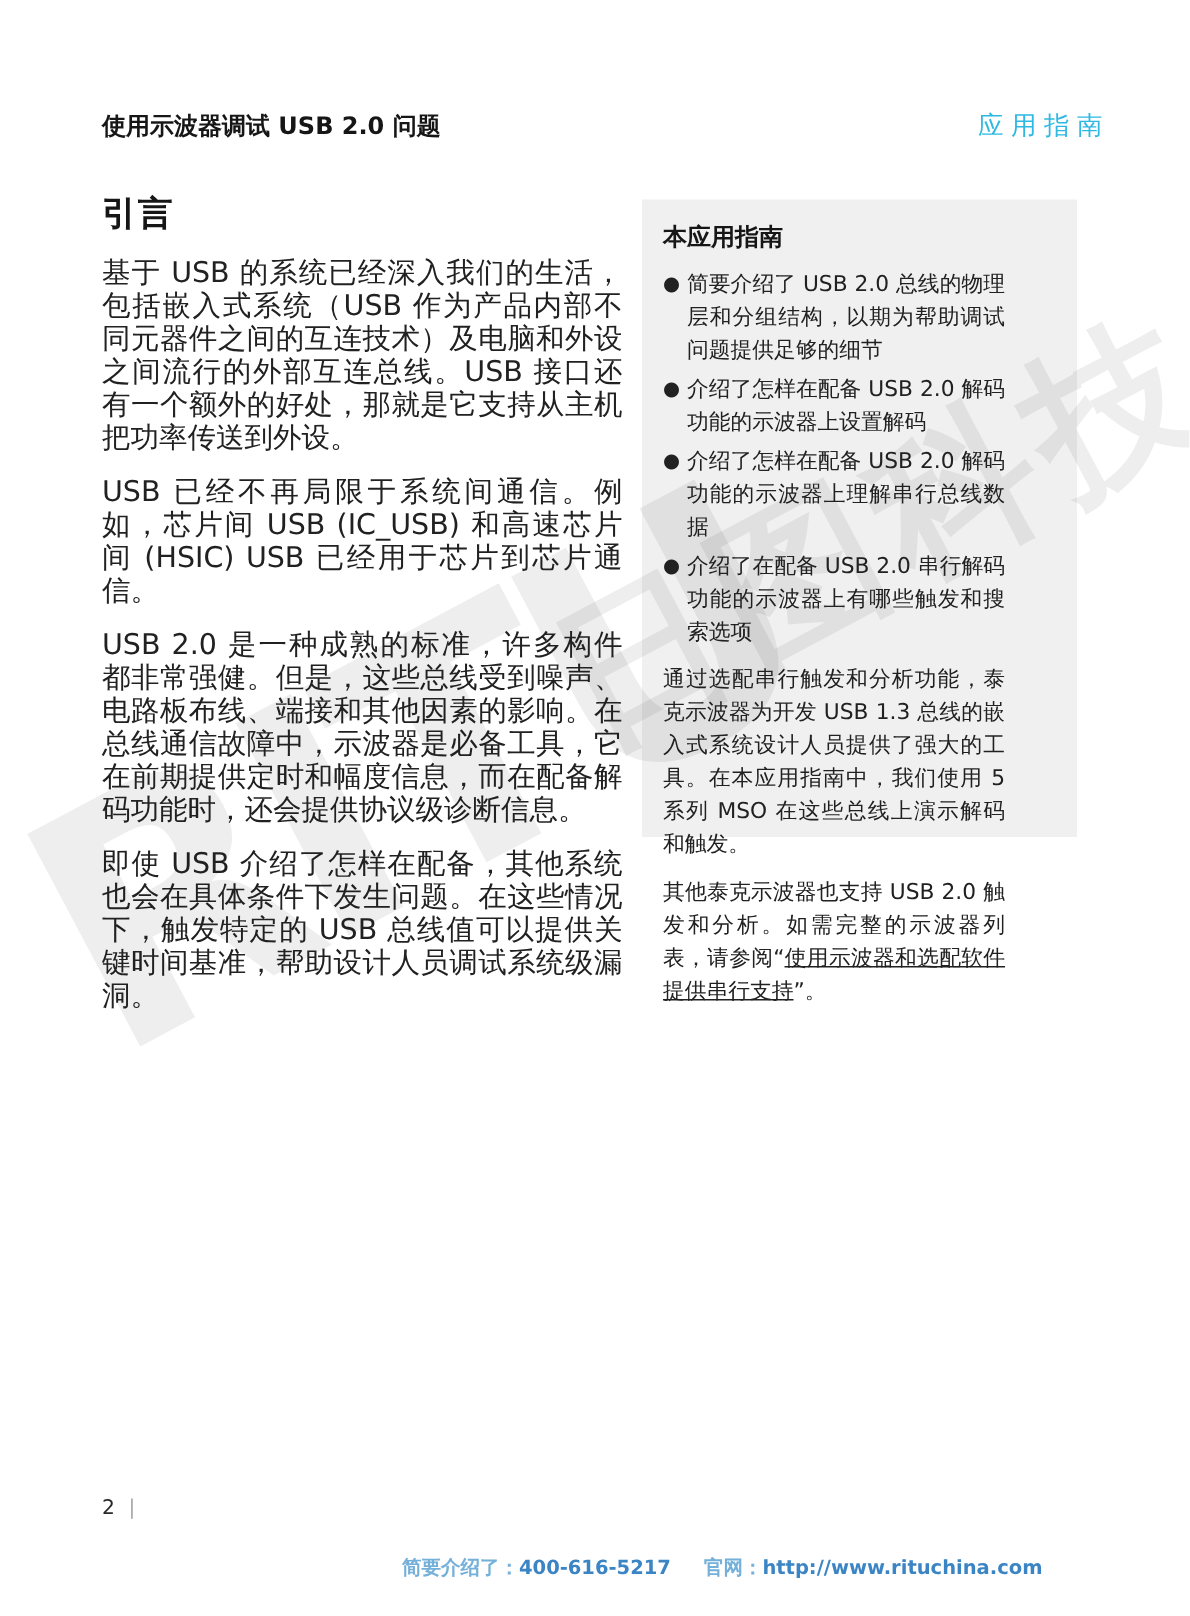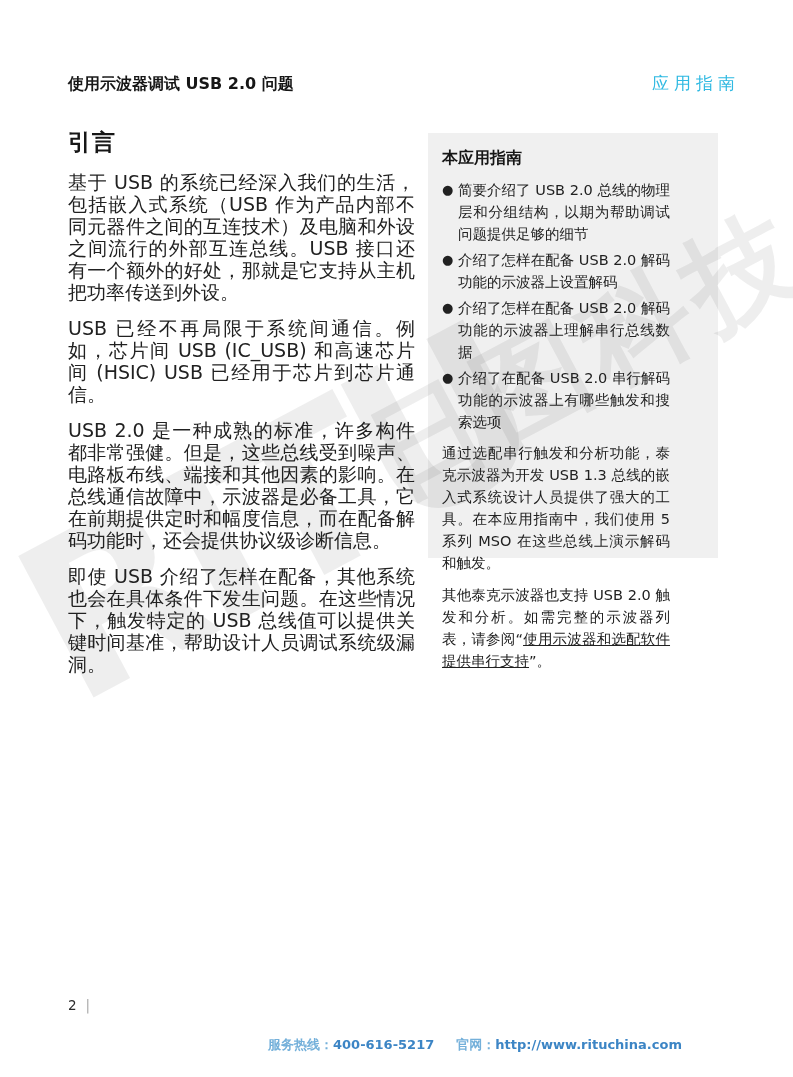--- a/index.html
+++ b/index.html
@@ -176,17 +176,17 @@
       </div>
       <p class="sb-para">通过选配串行触发和分析功能，泰克示波器为开发 USB 1.3 总线的嵌入式系统设计人员提供了强大的工具。在本应用指南中，我们使用 5 系列 MSO 在这些总线上演示解码和触发。</p>
       <p class="sb-para"><span>其他泰克示波器也支持 USB 2.0 触发和分析。如需完整的示波器列表，请参阅“</span><a class="sb-link">使用示波器和选配软件提供串行支持</a><span>”。</span></p>
     </div>
 
     <div class="page-num">
       <span>2</span><span class="page-num-bar">|</span>
     </div>
 
     <div class="footer-line">
-      <span class="footer-label">服务热线：</span><span class="footer-value">400-616-5217</span><span class="footer-gap"></span><span class="footer-label">官网：</span><a class="footer-value">http://www.rituchina.com</a>
+      <span class="footer-label">简要介绍了：</span><span class="footer-value">400-616-5217</span><span class="footer-gap"></span><span class="footer-label">官网：</span><a class="footer-value">http://www.rituchina.com</a>
     </div>
 
   </div>
 </div>
 
 </body></html>

